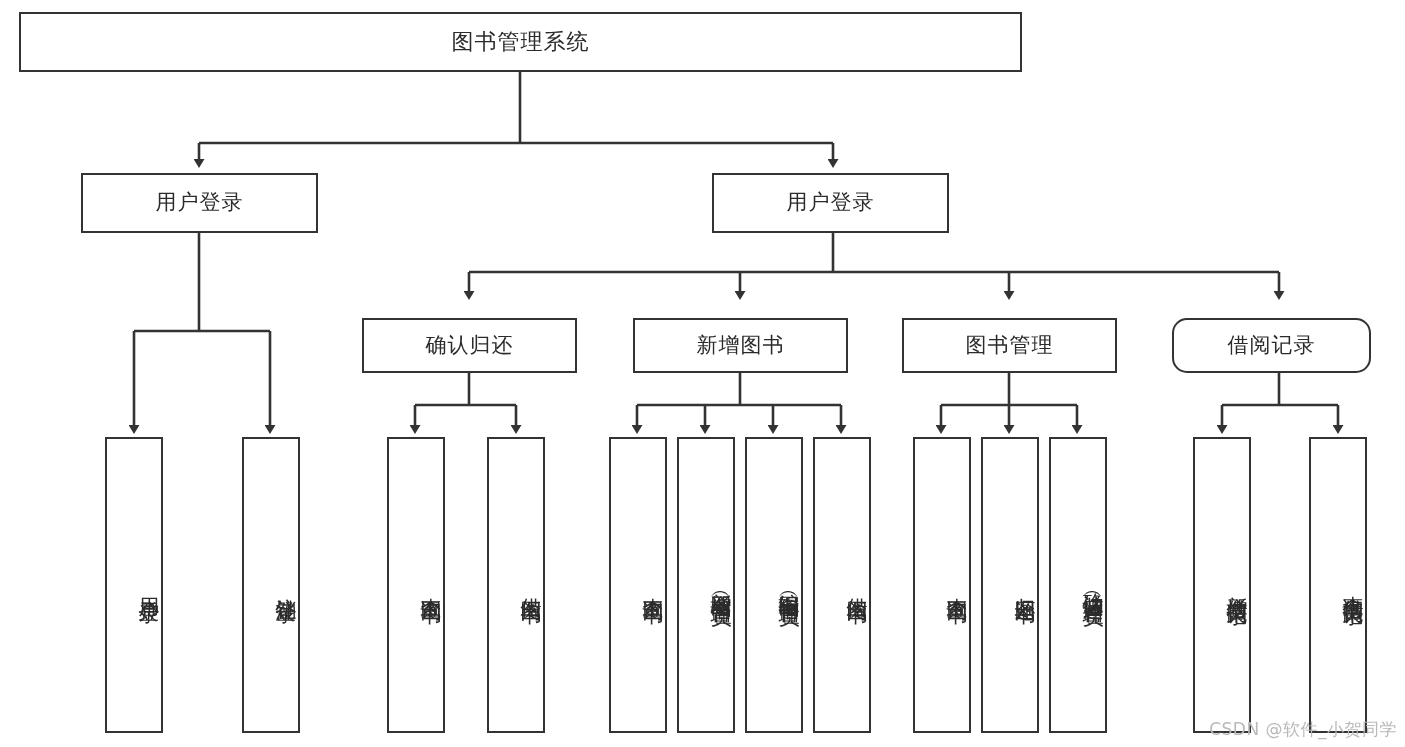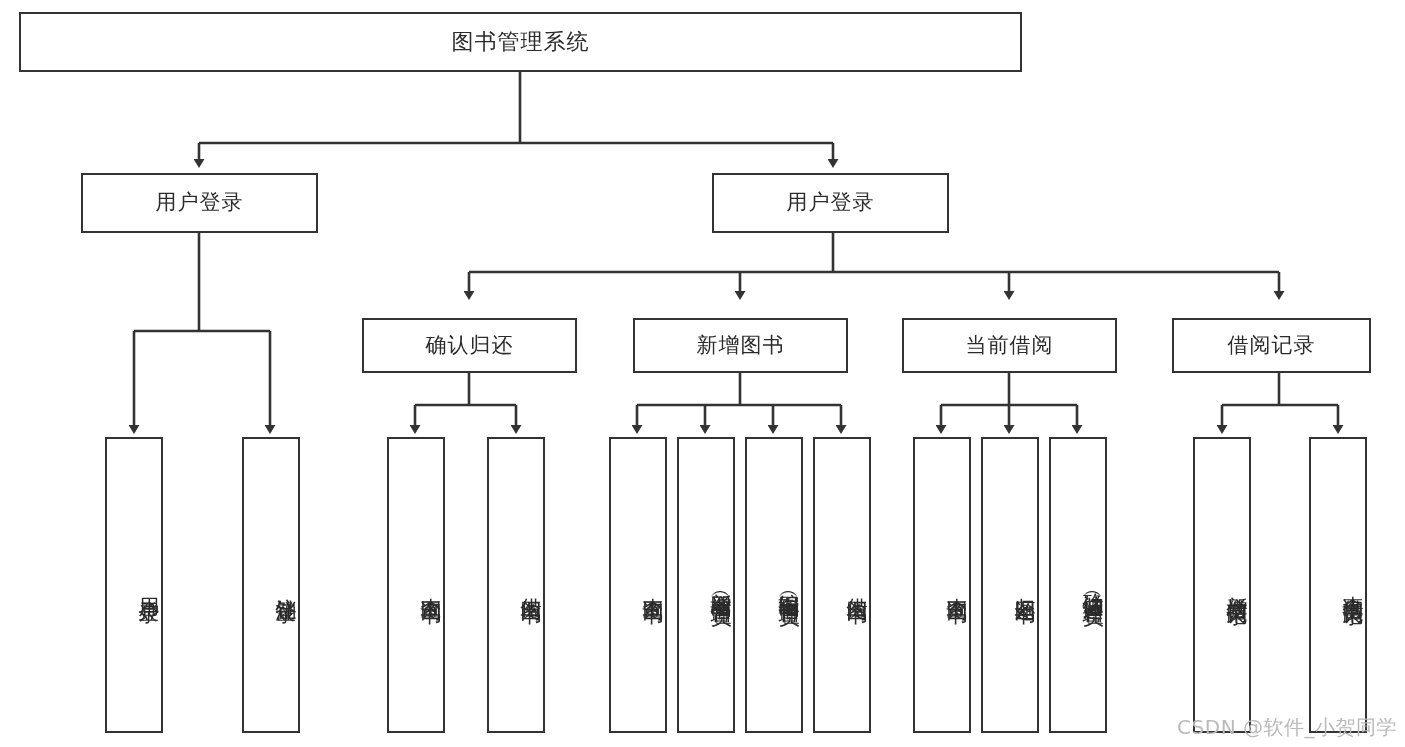--- a/index.html
+++ b/index.html
@@ -57,21 +57,21 @@
     display: block;
     max-height: 100%;
   }
   #root-node {
     font-size: 22px;
   }
   #watermark {
     position: absolute;
     right: 8px;
     bottom: 6px;
-    font-size: 20px;
+    font-size: 17px;
     color: #b9b9b9;
     letter-spacing: 0.5px;
     white-space: nowrap;
     font-family: "DejaVu Sans", "Liberation Sans", sans-serif;
     text-align: right;
   }
 </style>
 </head>
 <body>
 
@@ -141,24 +141,24 @@
 
   <div class="node h" style="left:362px; top:318px; width:215px; height:55px;">
     <span>确认归还</span>
   </div>
 
   <div class="node h" style="left:633px; top:318px; width:215px; height:55px;">
     <span>新增图书</span>
   </div>
 
   <div class="node h" style="left:902px; top:318px; width:215px; height:55px;">
-    <span>当前借阅</span>
-  </div>
-
-  <div class="node h" style="left:1172px; top:318px; width:199px; height:55px;">
+    <span>图书管理</span>
+  </div>
+
+  <div class="node h" style="left:1172px; top:318px; width:199px; height:55px;border-radius:15px;">
     <span>借阅记录</span>
   </div>
 
   <div class="node v" style="left:105px; top:437px; width:58px; height:296px;">
     <span class="vtext">用户登录</span>
   </div>
 
   <div class="node v" style="left:242px; top:437px; width:58px; height:296px;">
     <span class="vtext">注销登录</span>
   </div>

